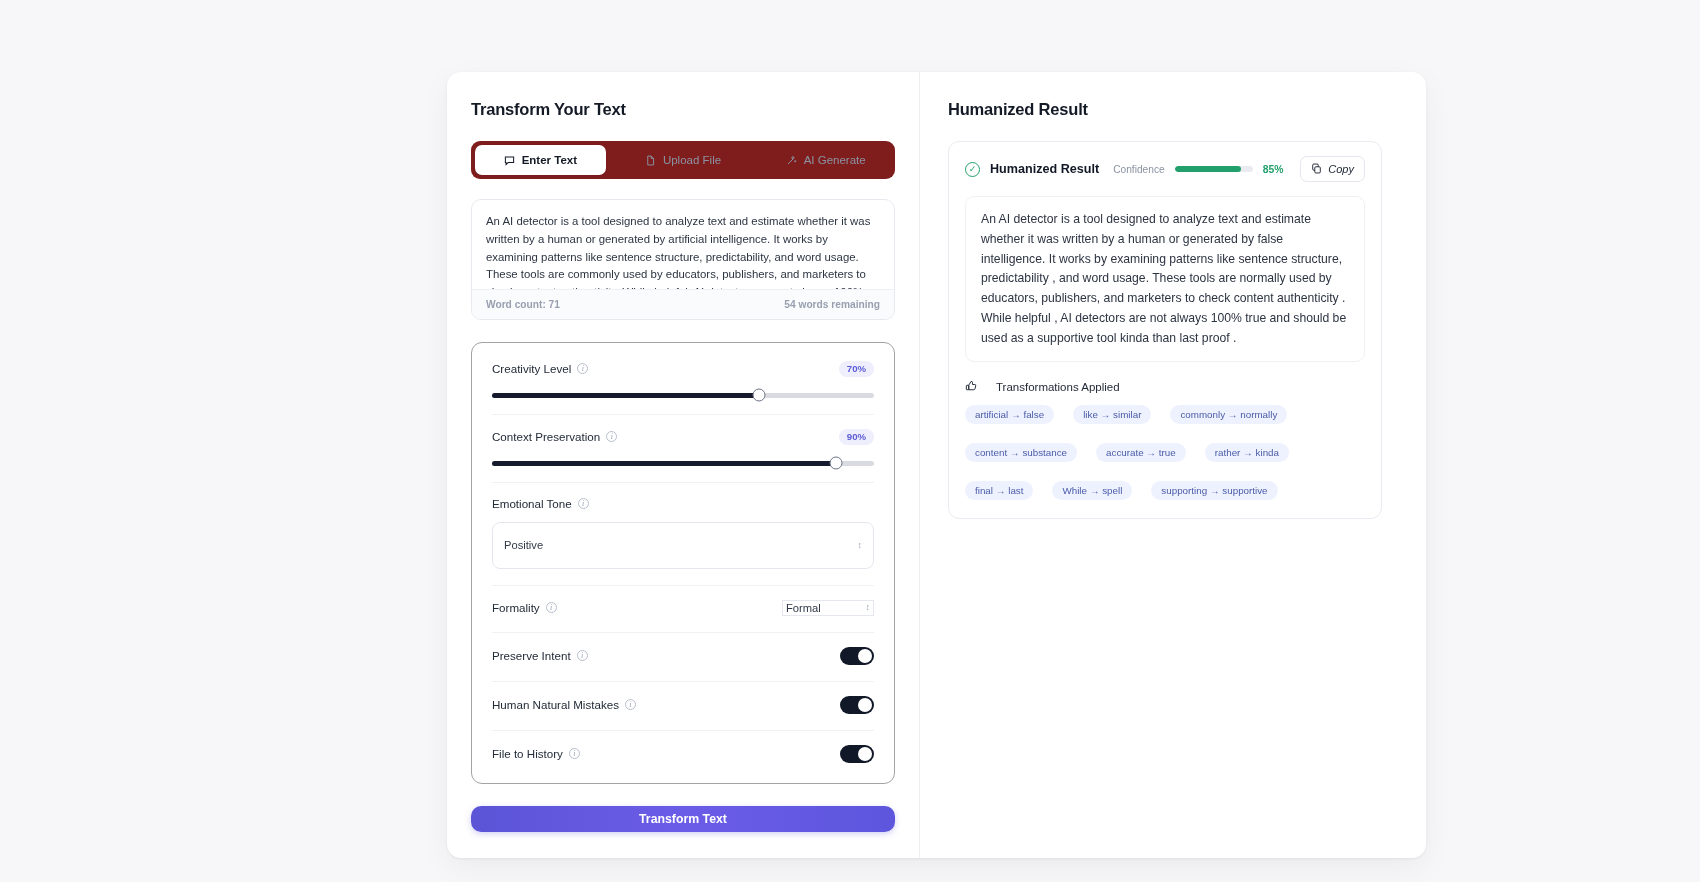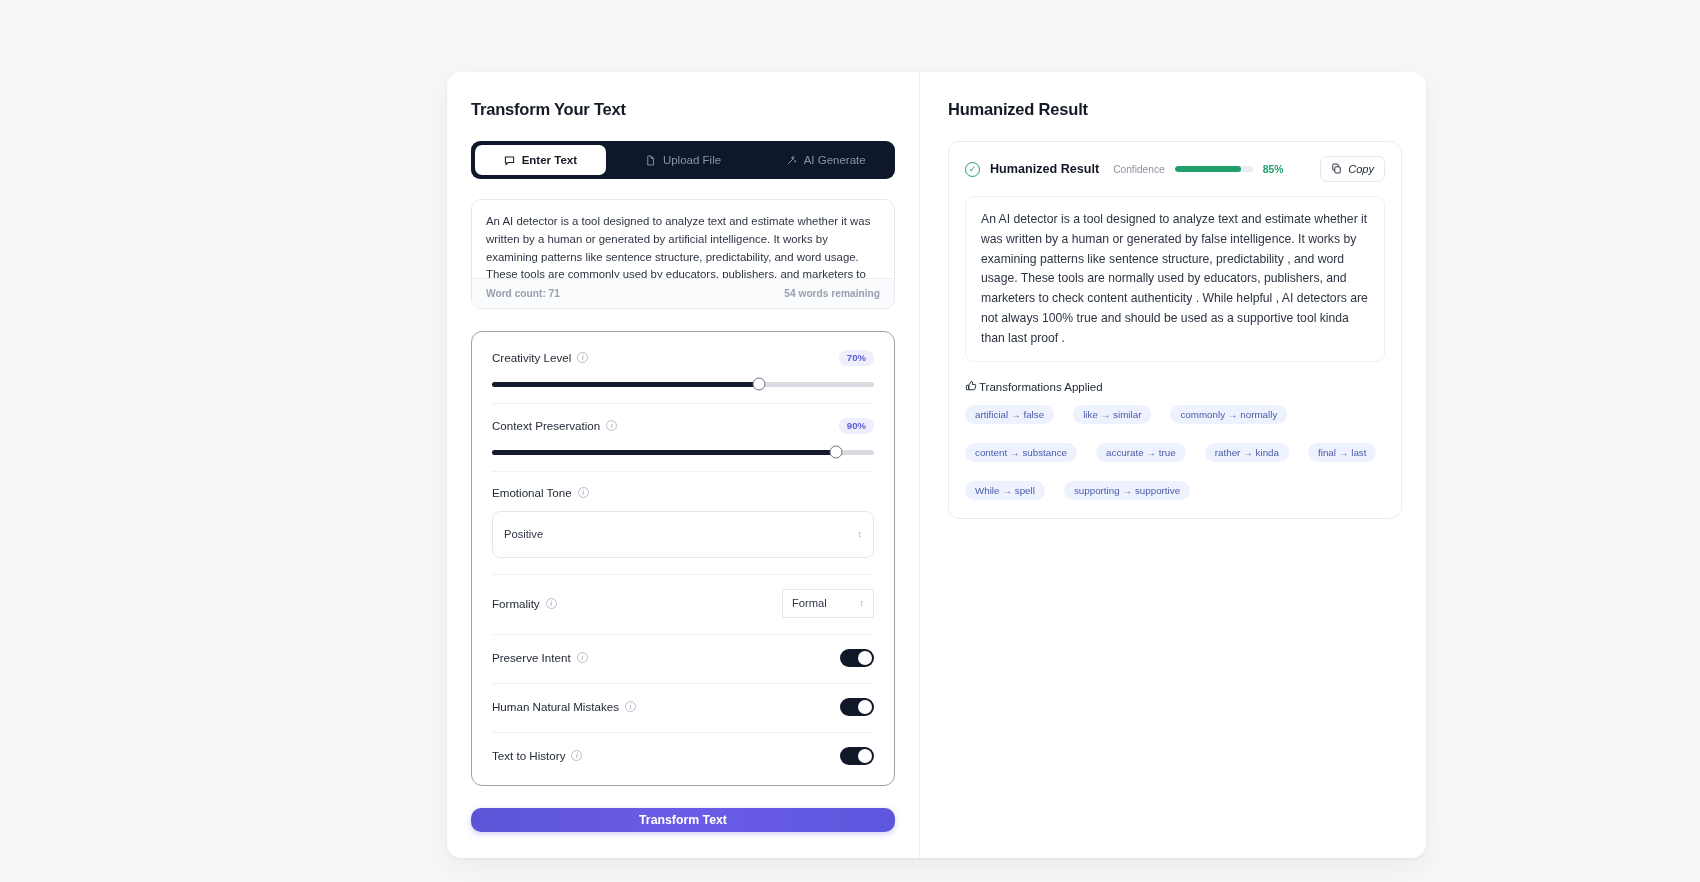--- a/index.html
+++ b/index.html
@@ -35,34 +35,34 @@
   .left-panel {
     width: 473px;
     padding: 28px 24px 0 24px;
     border-right: 1px solid #eceef2;
     display: flex;
     flex-direction: column;
   }
 
   .right-panel {
     flex: 1;
-    padding: 28px 24px 0 28px;
+    padding: 28px 44px 0 28px;
   }
 
   .panel-title {
     font-size: 16.5px;
     font-weight: bold;
     color: #141a26;
     letter-spacing: -0.2px;
     margin-bottom: 22px;
   }
 
   
   .tabs {
-    background: #0f172a;
+    background: #7f1d1d;
     border-radius: 9px;
     padding: 4px;
     display: flex;
     gap: 12px;
     margin-bottom: 20px;
   }
   .tab {
     flex: 1;
     height: 30px;
     border-radius: 7px;
@@ -197,27 +197,27 @@
     align-items: center;
     justify-content: space-between;
     padding: 0 11px;
     font-size: 11.2px;
     color: #303848;
     cursor: pointer;
     background: #fff;
   }
   .select-inline {
     width: 92px;
-    height: 29px;
+    height: 16px;
     border: 1px solid #e4e7ee;
     border-radius: 0;
     display: flex;
     align-items: center;
     justify-content: space-between;
-    padding: 0 9px;
+    padding: 0 3px;
     font-size: 11.2px;
     color: #303848;
     cursor: pointer;
     background: #fff;
   }
   .chev { color:#9aa2b1; font-size: 9px; line-height: 1; }
 
   
   .toggle {
     width: 34px; height: 18px;
@@ -318,21 +318,21 @@
     padding: 13px 15px;
     font-size: 12.2px;
     line-height: 1.62;
     color: #2c3442;
     margin-bottom: 18px;
   }
 
   .trans-head {
     display: flex;
     align-items: center;
-    gap: 2px;
+    gap: 19px;
     font-size: 11.5px;
     color: #232b38;
     margin-bottom: 11px;
   }
 
   .chips {
     display: flex;
     flex-wrap: wrap;
     gap: 19px;
   }
@@ -460,21 +460,21 @@
             <span>Human Natural Mistakes</span>
             <span class="info-icon">i</span>
           </div>
           <div class="toggle">
               <div class="knob"></div>
             </div>
         </div>
 
         <div class="ctrl-row row-flat">
           <div class="ctrl-label">
-            <span>Text to History</span>
+            <span>File to History</span>
             <span class="info-icon">i</span>
           </div>
           <div class="toggle">
               <div class="knob"></div>
             </div>
         </div>
 
       </div>
 
       <button class="transform-btn">Transform Text</button>

